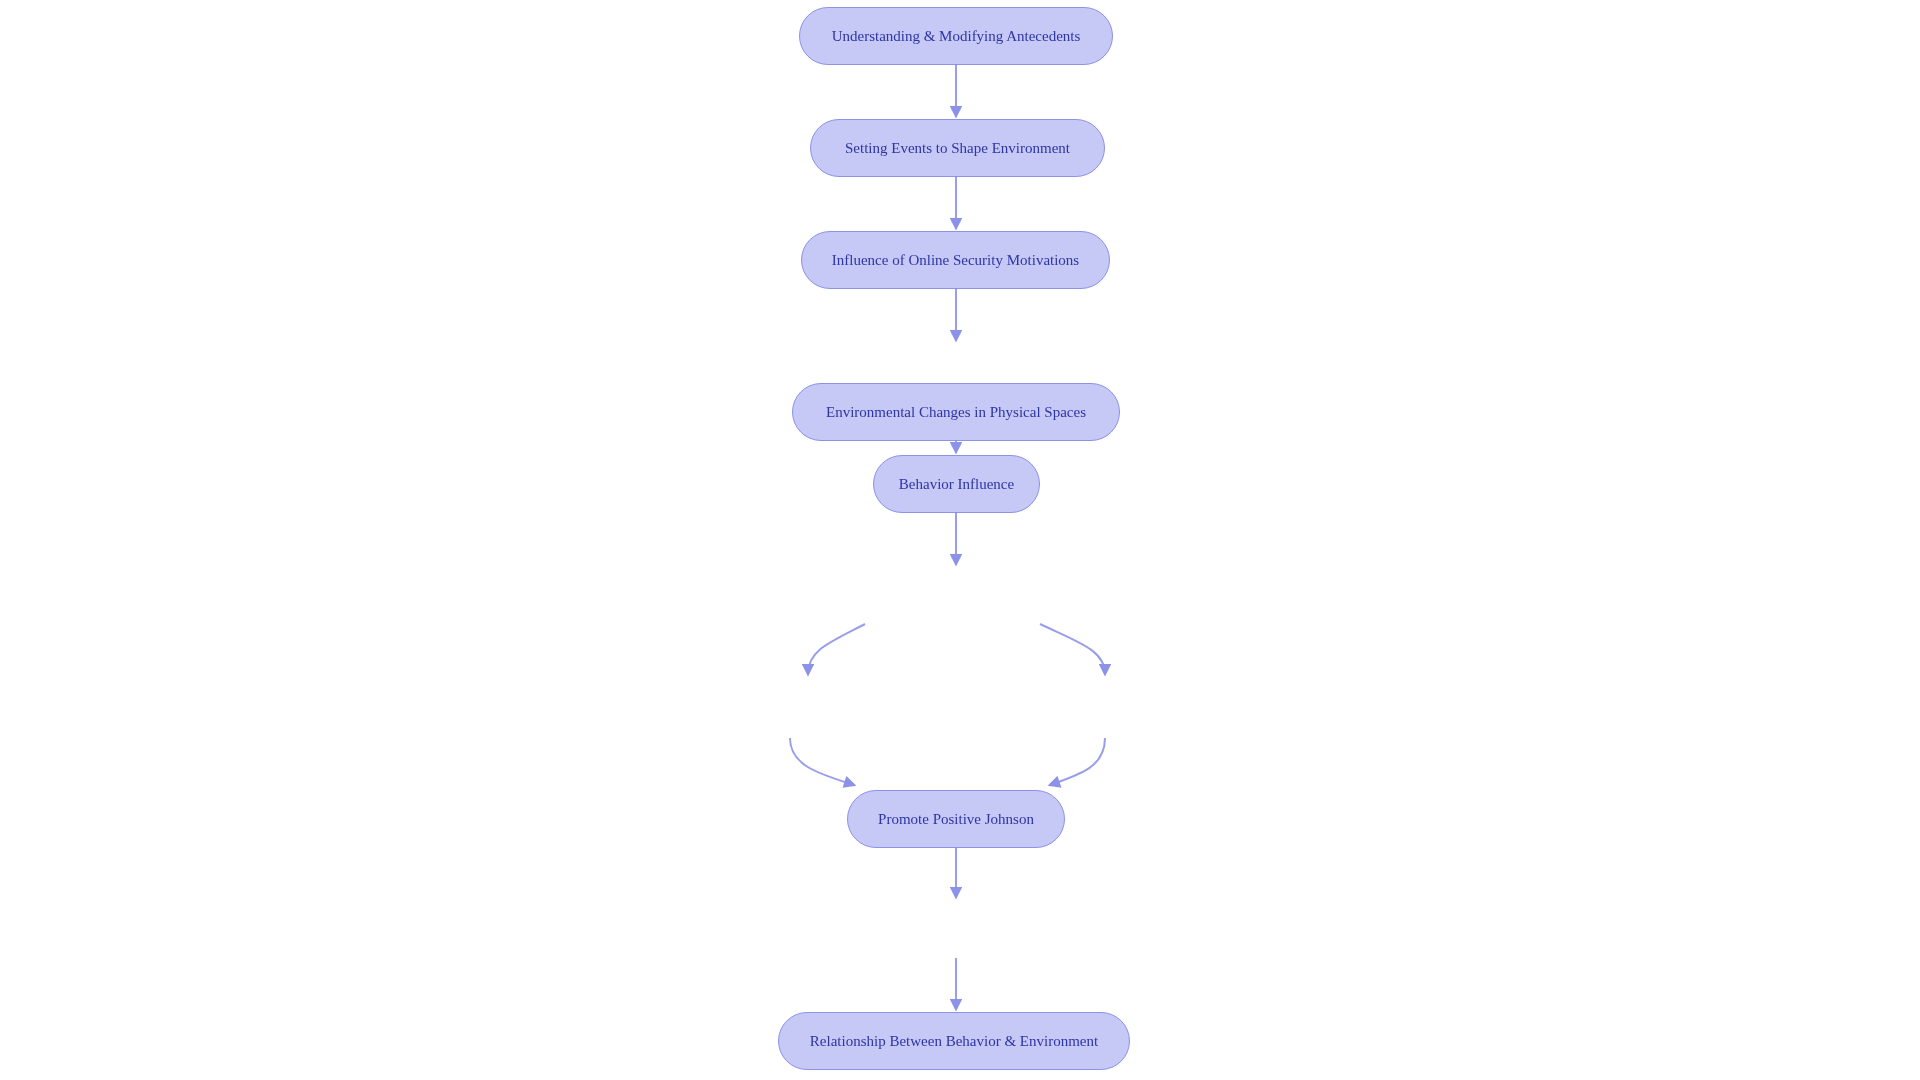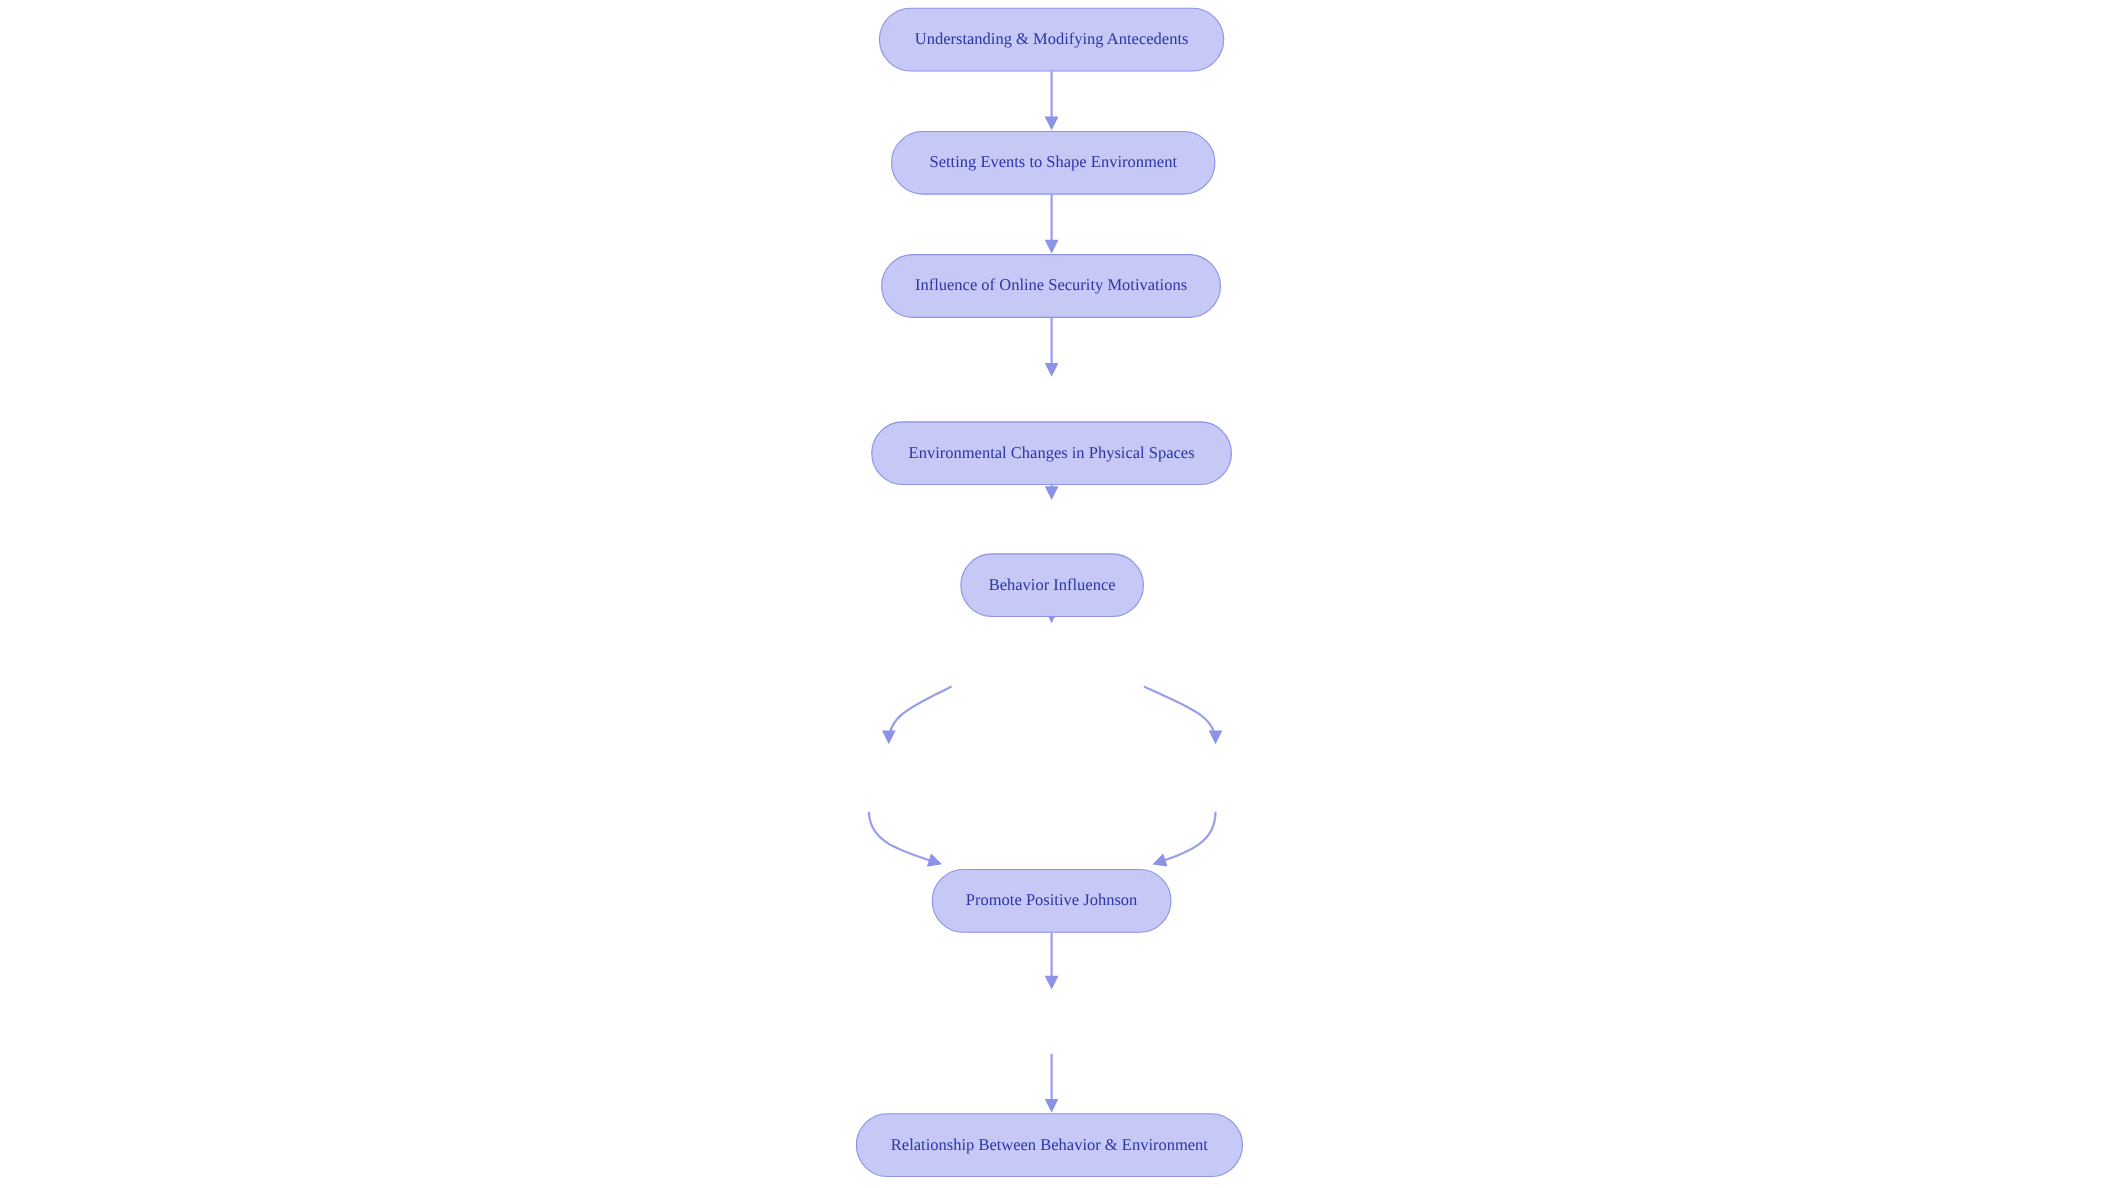--- a/index.html
+++ b/index.html
@@ -70,21 +70,21 @@
   </svg>
 
   <div class="node" style="left:799px;  top:7px;    width:314px;">Understanding &amp; Modifying Antecedents</div>
 
   <div class="node" style="left:801px;  top:231px;  width:309px;">Influence of Online Security Motivations</div>
 
   <div class="node" style="left:810px;  top:119px;  width:295px;">Setting Events to Shape Environment</div>
 
   <div class="node" style="left:792px;  top:343px;  width:328px;margin-top:40px;">Environmental Changes in Physical Spaces</div>
 
-  <div class="node" style="left:873px;  top:455px;  width:167px;margin-top:48px;">Behavior Influence</div>
+  <div class="node" style="left:873px;  top:455px;  width:167px;">Behavior Influence</div>
 
 
 
 
   <div class="node" style="left:847px;  top:790px;  width:218px;">Promote Positive Johnson</div>
 
 
   <div class="node" style="left:778px;  top:1012px; width:352px;">Relationship Between Behavior &amp; Environment</div>
 
 </div>

